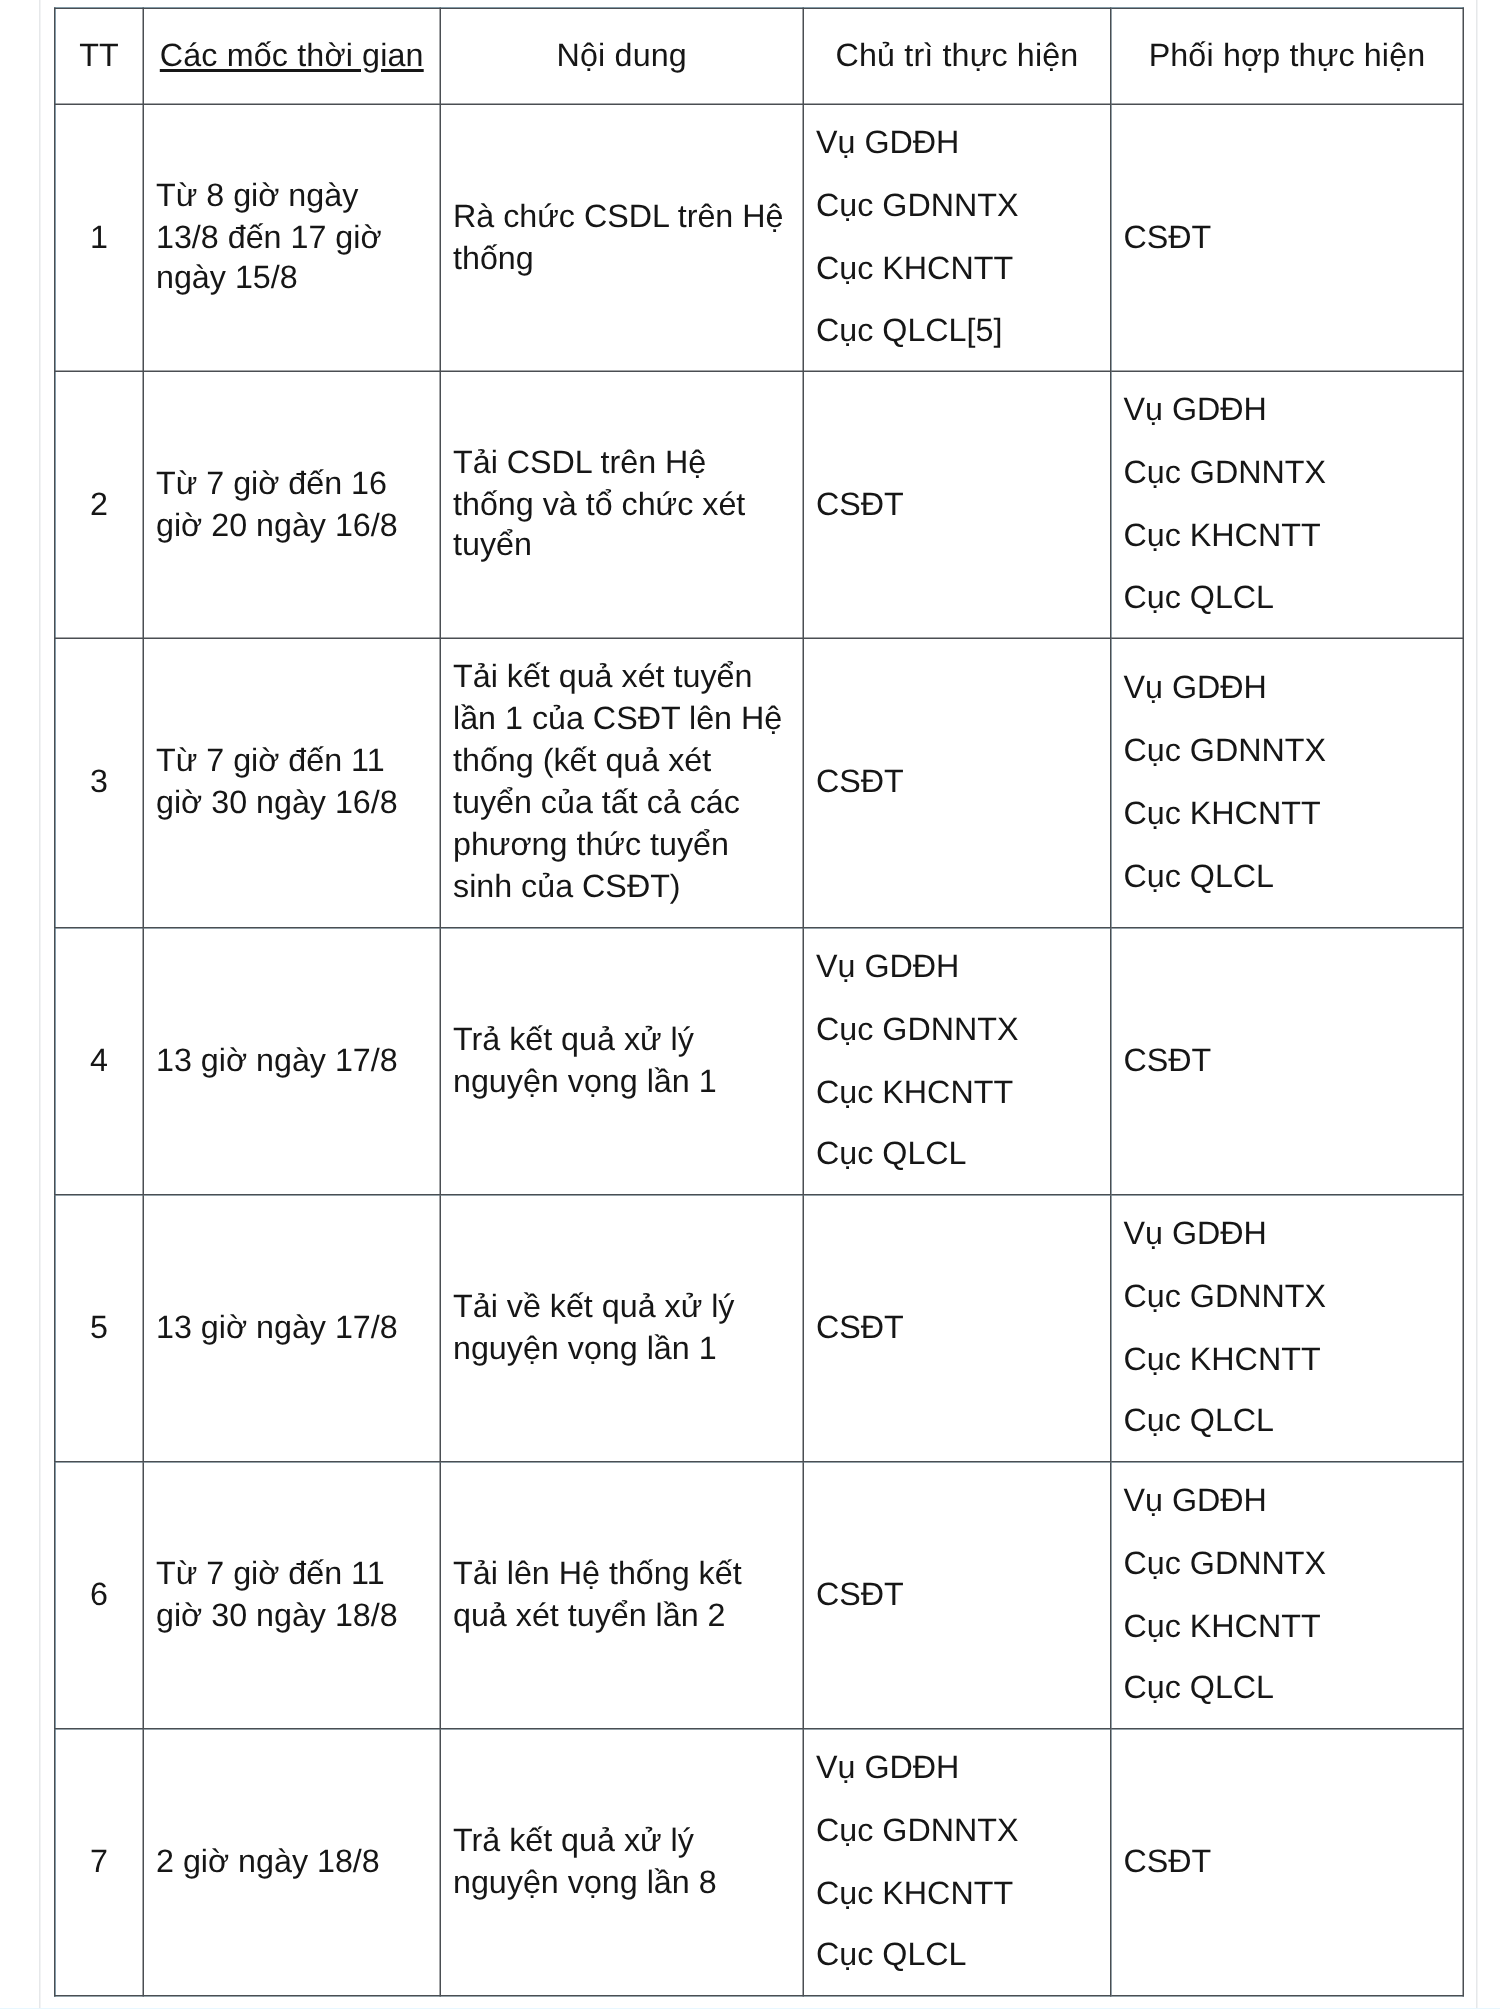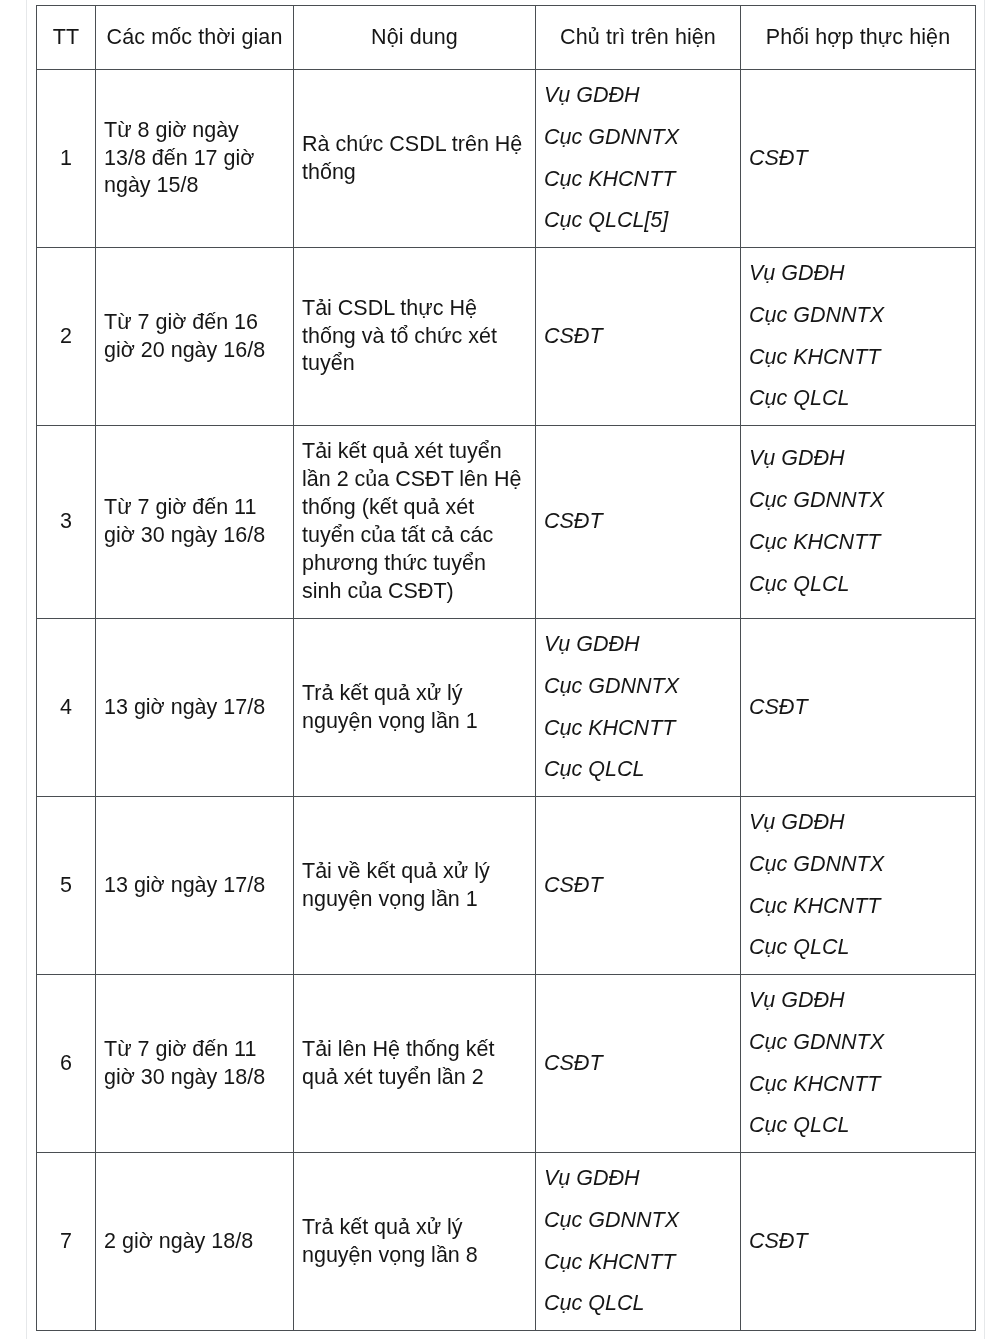--- a/index.html
+++ b/index.html
@@ -66,39 +66,39 @@
   thead th {
     text-align: center;
     height: 63px;
     font-size: 21.5px;
     white-space: nowrap;
     letter-spacing: 0.1px;
   }
   thead th.h-time {
     padding-left: 6px;
     padding-right: 6px;
+    text-decoration: underline;
   }
 
   tbody td.cell-tt {
     text-align: center;
     font-size: 21.5px;
   }
   tbody td.cell-time,
   tbody td.cell-content,
   tbody td.cell-lead,
   tbody td.cell-coop {
     text-align: left;
   }
   tbody tr { height: 178px; }
   tbody tr.row-3 { height: 193px; }
 
   
   .agency-list {
     display: block;
-    font-style: italic;
   }
   .agency-list .agency {
     display: block;
     line-height: 1.95;
     white-space: nowrap;
   }
   .para {
     display: block;
     line-height: 1.32;
   }
@@ -117,21 +117,21 @@
         <col class="c-time">
         <col class="c-content">
         <col class="c-lead">
         <col class="c-coop">
       </colgroup>
       <thead>
         <tr>
           <th class="h-tt">TT</th>
           <th class="h-time">Các mốc thời gian</th>
           <th class="h-content">Nội dung</th>
-          <th class="h-lead">Chủ trì trên hiện</th>
+          <th class="h-lead">Chủ trì thực hiện</th>
           <th class="h-coop">Phối hợp thực hiện</th>
         </tr>
       </thead>
       <tbody>
 
         <tr class="row-1">
           <td class="cell-tt">1</td>
           <td class="cell-time">Từ 8 giờ ngày 13/8 đến 17 giờ ngày 15/8</td>
           <td class="cell-content">Rà chức CSDL trên Hệ thống</td>
           <td class="cell-lead">
@@ -145,40 +145,40 @@
           <td class="cell-coop">
             <span class="agency-list">
                 <span class="agency para" style="line-height: 1.3;">CSĐT</span>
               </span>
           </td>
         </tr>
 
         <tr class="row-2">
           <td class="cell-tt">2</td>
           <td class="cell-time">Từ 7 giờ đến 16 giờ 20 ngày 16/8</td>
-          <td class="cell-content">Tải CSDL thực Hệ thống và tổ chức xét tuyển</td>
+          <td class="cell-content">Tải CSDL trên Hệ thống và tổ chức xét tuyển</td>
           <td class="cell-lead">
             <span class="agency-list">
                 <span class="agency para" style="line-height: 1.3;">CSĐT</span>
               </span>
           </td>
           <td class="cell-coop">
             <span class="agency-list">
                 <span class="agency">Vụ GDĐH</span>
                 <span class="agency">Cục GDNNTX</span>
                 <span class="agency">Cục KHCNTT</span>
                 <span class="agency">Cục QLCL</span>
               </span>
           </td>
         </tr>
 
         <tr class="row-3">
           <td class="cell-tt">3</td>
           <td class="cell-time">Từ 7 giờ đến 11 giờ 30 ngày 16/8</td>
-          <td class="cell-content">Tải kết quả xét tuyển lần 2 của CSĐT lên Hệ thống (kết quả xét tuyển của tất cả các phương thức tuyển sinh của CSĐT)</td>
+          <td class="cell-content">Tải kết quả xét tuyển lần 1 của CSĐT lên Hệ thống (kết quả xét tuyển của tất cả các phương thức tuyển sinh của CSĐT)</td>
           <td class="cell-lead">
             <span class="agency-list">
                 <span class="agency para" style="line-height: 1.3;">CSĐT</span>
               </span>
           </td>
           <td class="cell-coop">
             <span class="agency-list">
                 <span class="agency">Vụ GDĐH</span>
                 <span class="agency">Cục GDNNTX</span>
                 <span class="agency">Cục KHCNTT</span>

